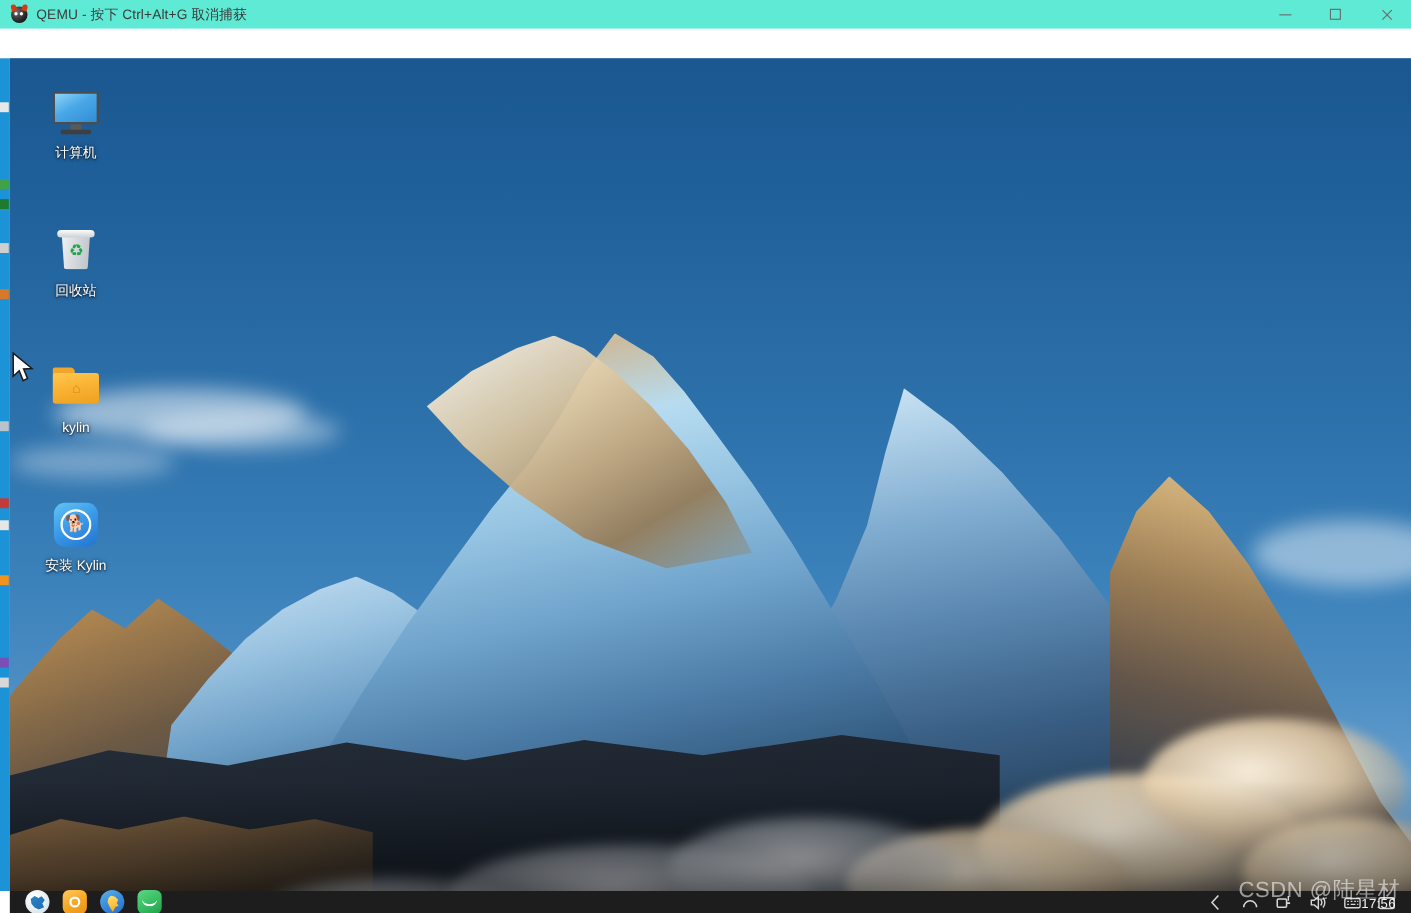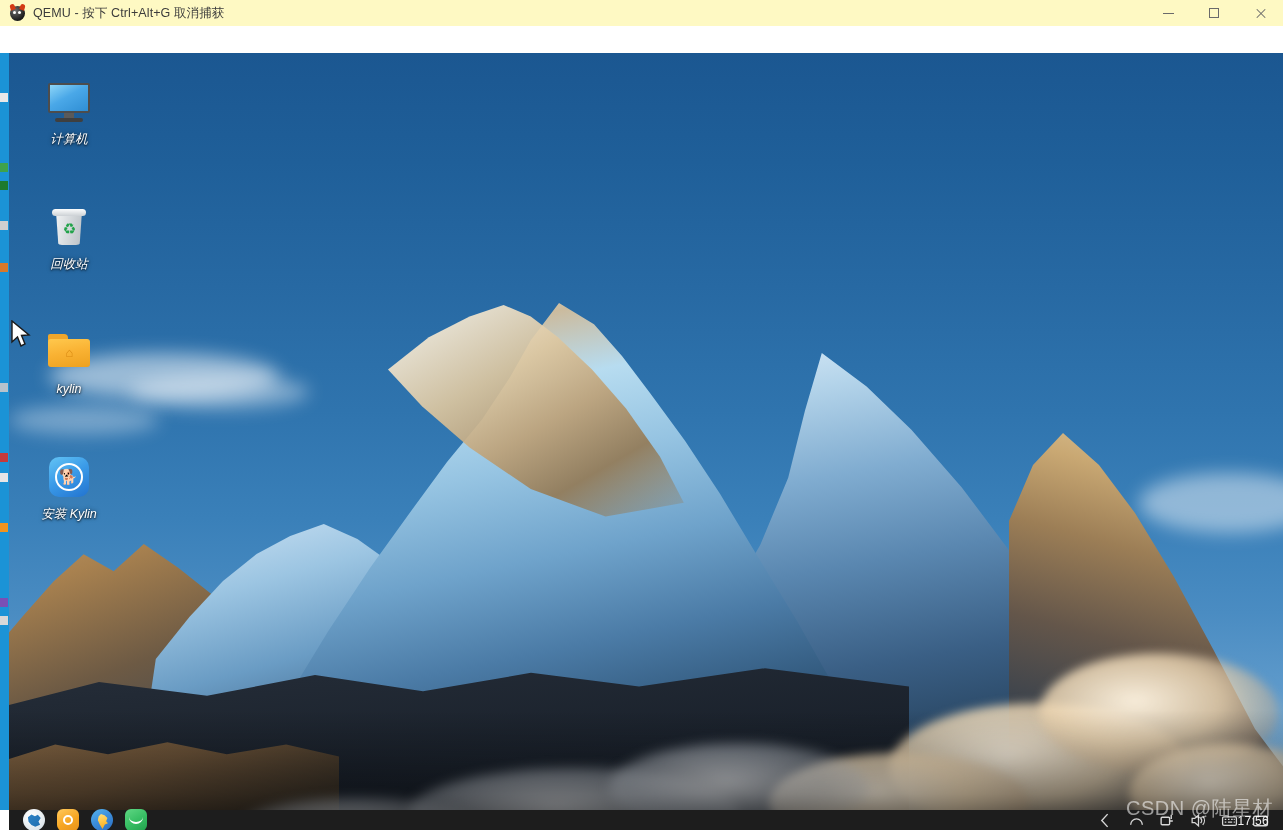--- a/index.html
+++ b/index.html
@@ -7,21 +7,21 @@
     width:1283px; height:830px; overflow:hidden;
     font-family:"Liberation Sans", sans-serif;
     background:#ffffff;
   }
 
   
   #host-window { position:absolute; inset:0; background:#ffffff; }
 
   #titlebar {
     position:absolute; top:0; left:0; width:1283px; height:26px;
-    background:#fef9c3; display:flex; 
+    background:#5eead4; display:flex; 
   }
   #title-left { display:flex; align-items:center; padding-left:10px; gap:8px; }
   #qemu-logo {
     width:15px; height:15px; border-radius:50%;
     background:radial-gradient(circle at 35% 32%, #6d6d6d 0%, #3a3a3a 42%, #161616 75%);
     position:relative; flex:none;
   }
   #qemu-logo::before, #qemu-logo::after {
     content:""; position:absolute; width:5px; height:6px; background:#d33a14;
     top:-2px; border-radius:55% 55% 0 0;
@@ -159,21 +159,21 @@
   
   #desktop-icons { position:absolute; left:0; top:0; width:150px; height:760px; }
   .desk-icon {
     position:absolute; left:14px; width:92px;
     display:flex; flex-direction:column; align-items:center; gap:5px;
   }
   .desk-icon .ico { width:48px; height:48px; position:relative; }
   .desk-icon .lbl {
     font-size:12.5px; color:#ffffff; text-align:right; line-height:1.32;
     text-shadow:0 1px 2px rgba(0,0,0,.85), 0 0 4px rgba(0,0,0,.6);
-    max-width:92px; word-break:break-all;font-style:italic;
+    max-width:92px; word-break:break-all;
   }
 
   
   #ico-computer .screen {
     position:absolute; left:3px; top:5px; width:42px; height:30px;
     background:linear-gradient(150deg,#8ed6f8 0%, #4aa8e8 45%, #2f8ed4 100%);
     border:2px solid #4d4d4d; border-radius:2px;
   }
   #ico-computer .stand {
     position:absolute; left:19px; top:35px; width:10px; height:6px; background:#5a5a5a;

